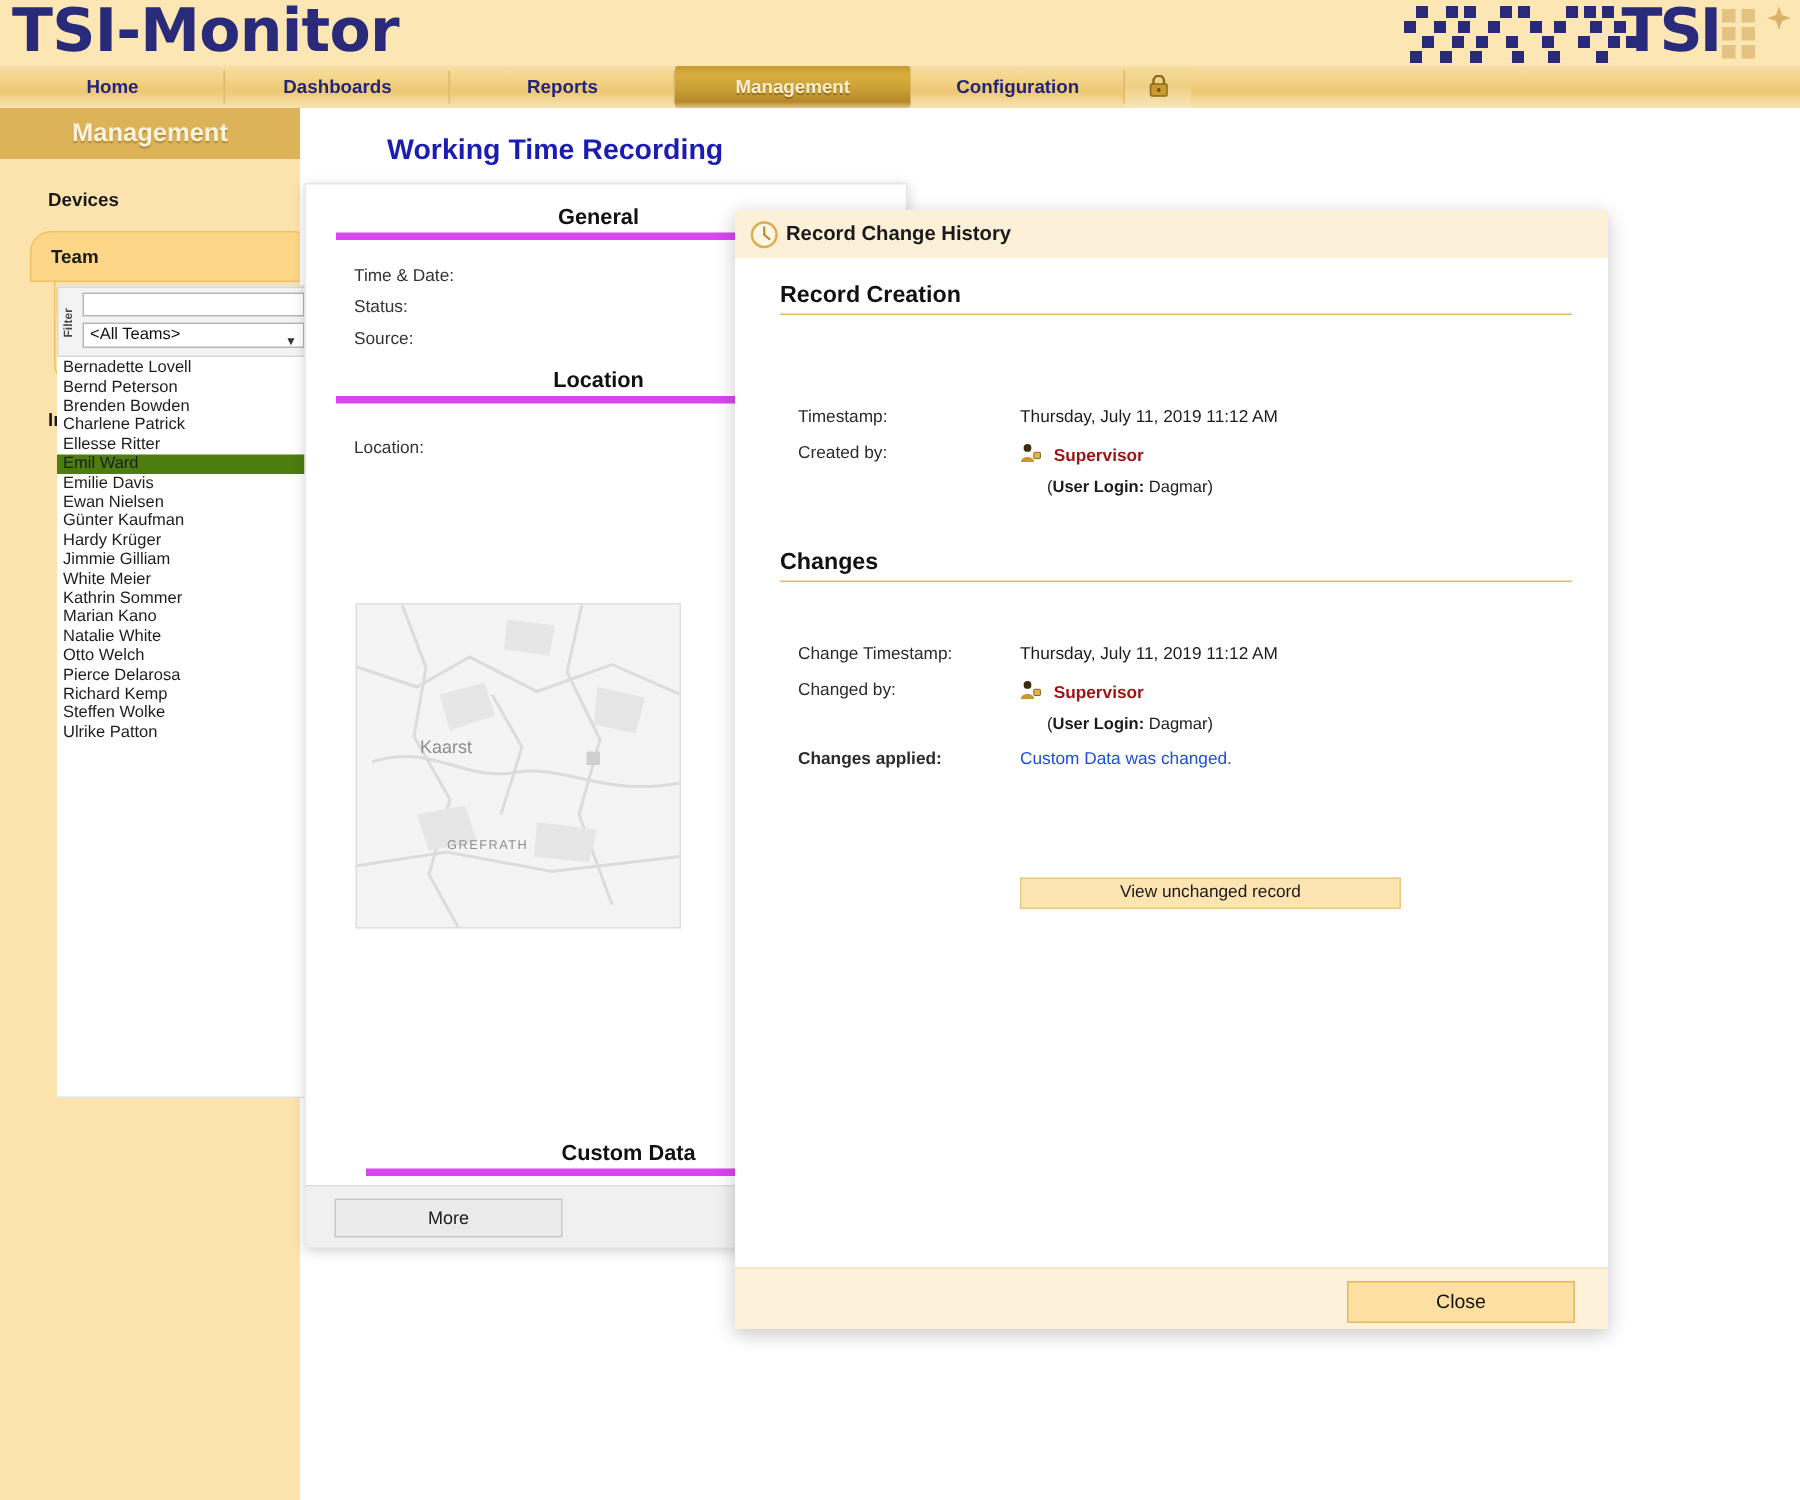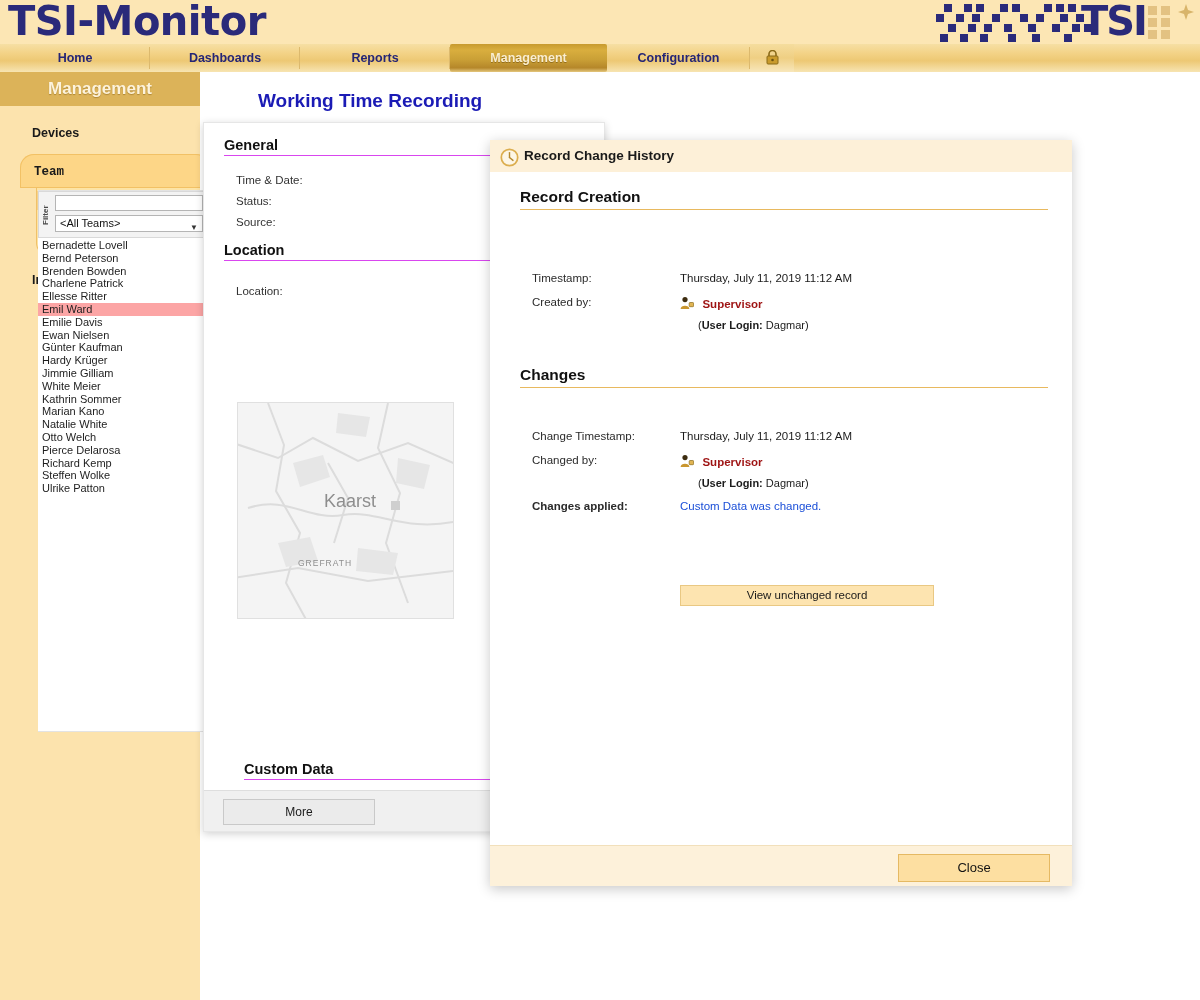--- a/index.html
+++ b/index.html
@@ -77,21 +77,20 @@
   .side-top{
     margin:20px 0 0 32px;font-size:12.5px;font-weight:bold;color:#1a1a1a;
   }
   #team-group{
     position:relative;margin-top:14px;
   }
   #team-pill{
     margin-left:20px;width:190px;height:34px;line-height:34px;
     background:#fdd687;border-radius:14px 14px 0 0;
     box-shadow:0 0 0 1px #f2c165 inset;
-    font-family:Liberation Mono, monospace;
   }
   #team-pill .lbl{margin-left:14px;font-size:12.5px;font-weight:bold;color:#1a1a1a;}
   #team-sub{
     margin-left:36px;width:174px;
     background:#fde4a6;border:1px solid #f0c168;border-top:none;
     border-radius:0 0 12px 12px;
     padding:3px 0 6px 0;
   }
   .sub-item{
     height:19px;line-height:19px;font-size:12px;color:#1a1a1a;
@@ -138,41 +137,41 @@
   #team-select .arrow{
     position:absolute;right:4px;top:4px;font-size:8px;color:#333;
   }
   #namelist{
     position:absolute;left:0;top:48px;width:170px;
   }
   .name-row{
     height:12.8px;line-height:12.8px;font-size:11px;color:#1d1d1d;
     padding-left:4px;cursor:pointer;white-space:nowrap;
   }
-  .name-row.sel{background:#fca5a5;}
+  .name-row.sel{background:#4d7c0f;}
 
   
   #recpanel{
     position:absolute;left:203px;top:122px;width:400px;height:708px;
     background:#ffffff;
     border:1px solid #e6e6e6;
     box-shadow:0 2px 8px rgba(0,0,0,.18);
   }
   #recpanel-head{
     height:30px;line-height:30px;
     border-bottom:1px solid #ededed;
     font-size:13px;font-weight:bold;color:#111;
     padding-left:36px;position:relative;
   }
   #recpanel-head .magnifier{position:absolute;left:6px;top:5px;}
   .rp-section{
     margin:14px 0 0 20px;
     font-size:14.5px;font-weight:bold;color:#111;
-    border-bottom:1px solid #d946ef;
-    padding-bottom:2px;width:350px;
+    border-bottom:5px solid #d946ef;
+    padding-bottom:2px;width:350px;text-align:center;
   }
   .rp-field{
     margin:9px 0 0 32px;font-size:11.5px;color:#333;
   }
   #mapbox{
     position:absolute;left:33px;top:279px;width:215px;height:215px;
     background:#f2f2f2;border:1px solid #e0e0e0;overflow:hidden;
   }
   #mapbox svg{position:absolute;left:0;top:0;}
   .maplabel{
@@ -435,21 +434,21 @@
         <path d="M55 60 L85 52 L92 74 L62 84 Z"></path>
         <path d="M160 55 L192 62 L186 86 L158 80 Z"></path>
         <path d="M40 140 L72 134 L80 158 L48 164 Z"></path>
         <path d="M120 145 L160 150 L155 172 L118 168 Z"></path>
         <path d="M100 10 L132 14 L128 34 L98 30 Z"></path>
       </g>
       <g fill="#cfcfcf">
         <rect x="153" y="98" width="9" height="9"></rect>
       </g>
     </svg>
-    <div class="maplabel" style="left:42px;top:88px;font-size:18px;margin-left:44px;">Kaarst</div>
+    <div class="maplabel" style="left:42px;top:88px;font-size:12px;">Kaarst</div>
     <div class="maplabel" style="left:60px;top:155px;font-size:8.5px;letter-spacing:1px;">GREFRATH</div>
   </div>
 
   <div class="rp-section" style="position:absolute;left:20px;top:624px;">Custom Data</div>
   <div class="rp-field" style="position:absolute;left:32px;top:660px;">Urlaub:</div>
 
   <div id="recpanel-foot">
     <div id="more-btn">More</div>
   </div>
 </div>

